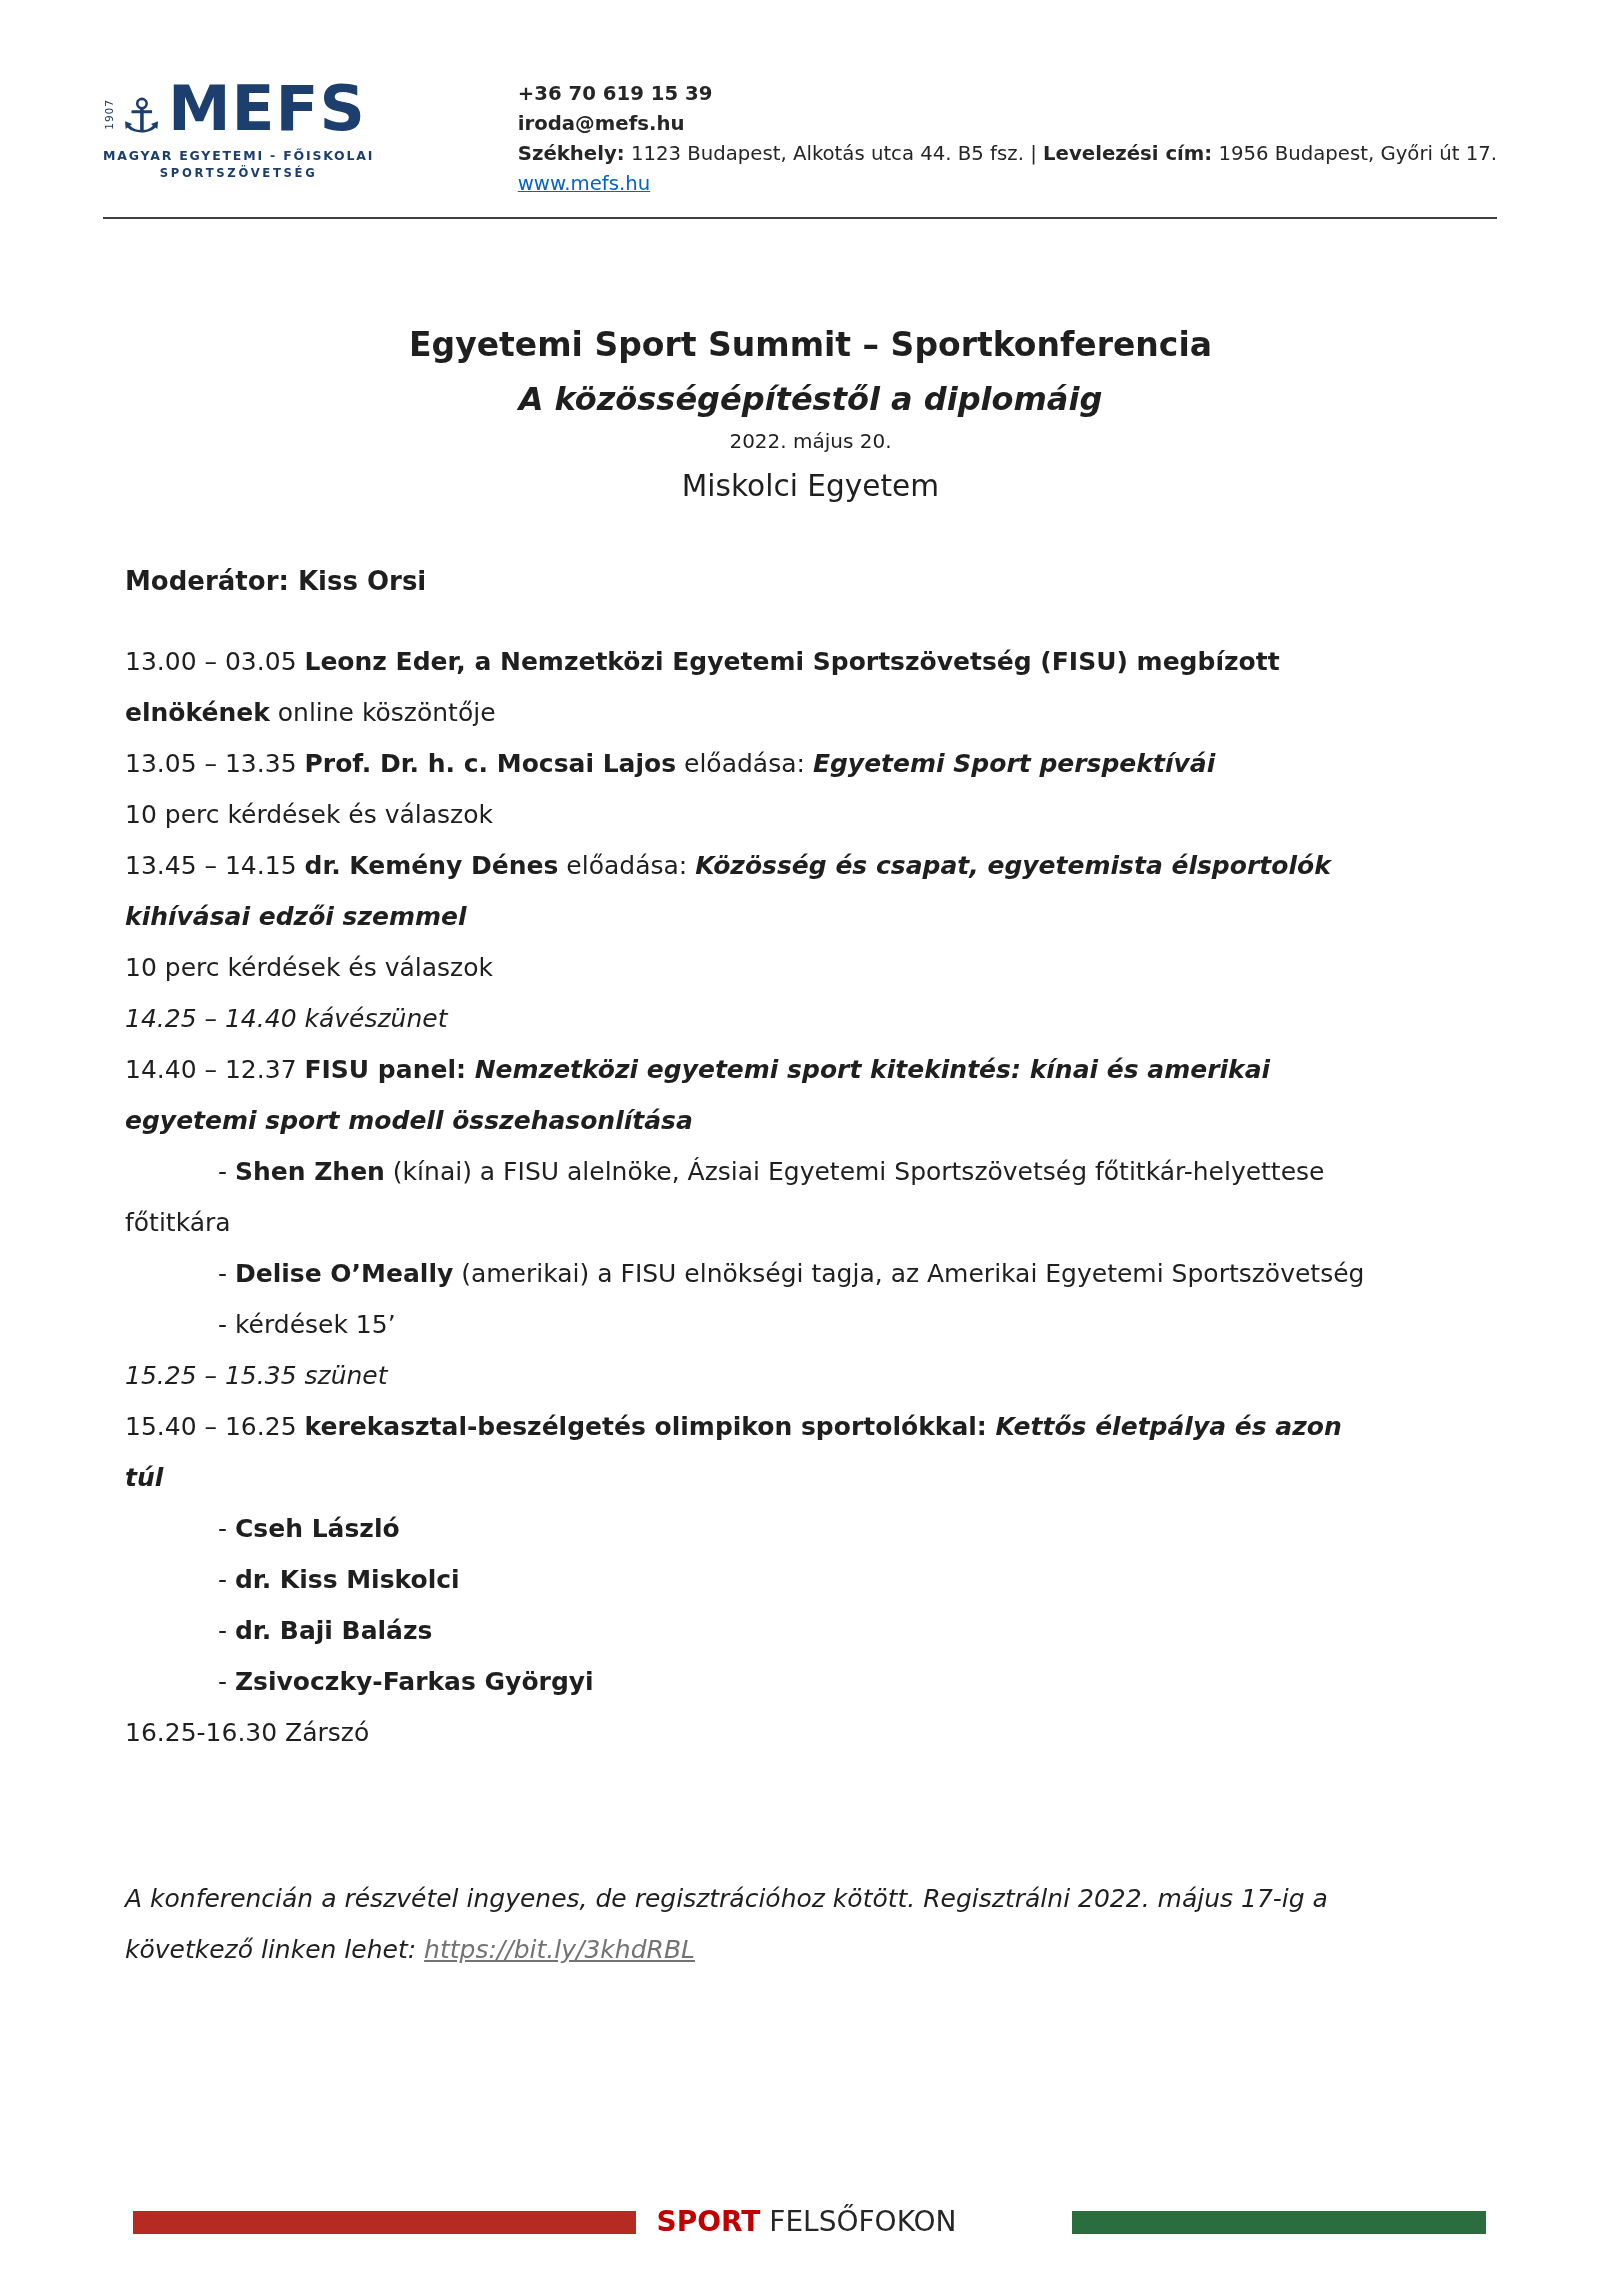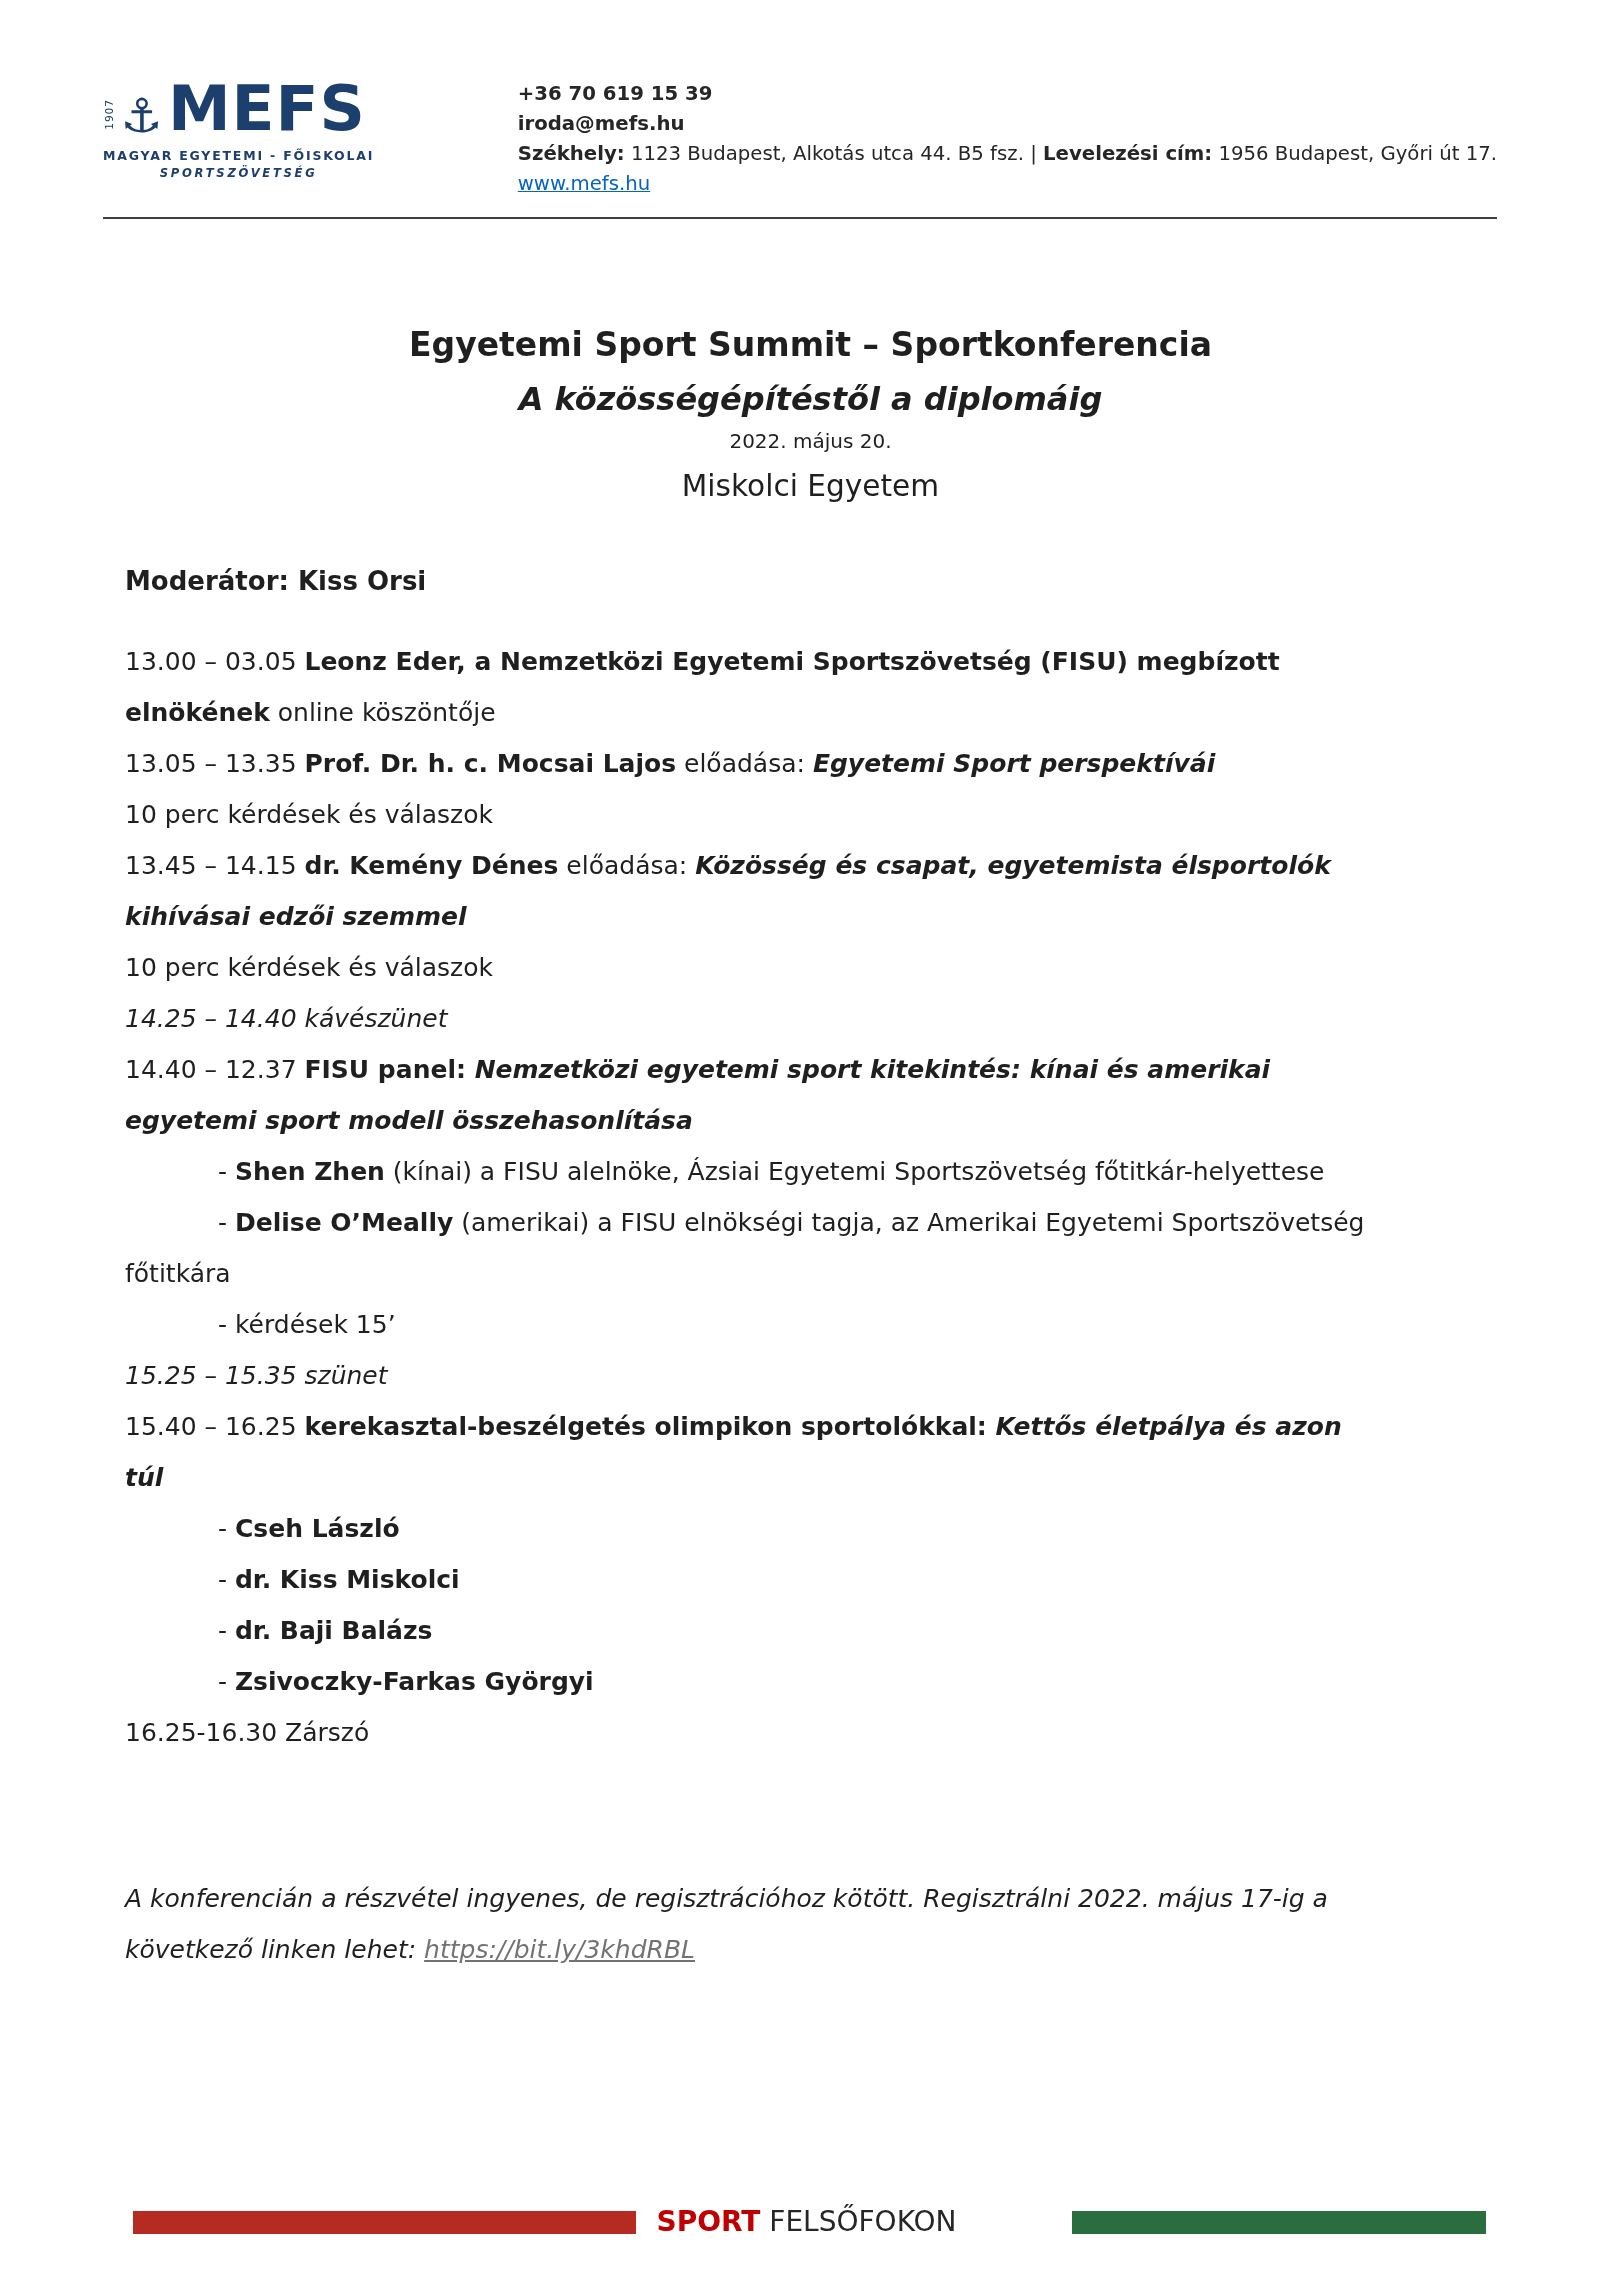--- a/index.html
+++ b/index.html
@@ -17,21 +17,21 @@
   }
   .logo { color: #1c3f6e; display: flex; flex-direction: column; }
   .logo-top { display: flex; align-items: flex-end; }
   .logo-year {
     writing-mode: vertical-rl; transform: rotate(180deg);
     font-size: 10.7px; letter-spacing: 0.9px; margin: 0 4.5px 9px 0; color: #1c3f6e;
   }
   .anchor-glyph { font-size: 47px; line-height: 1; margin-right: 5.4px; }
   .brand { font-size: 63px; font-weight: 700; line-height: 0.95; letter-spacing: 0.9px; }
   .logo-sub1 { font-size: 12.5px; letter-spacing: 1.8px; margin-top: 9px; font-weight: 600; }
-  .logo-sub2 { font-size: 11.6px; letter-spacing: 2.7px; margin-top: 3.6px; text-align: center; font-weight: 600; font-style: italic; }
+  .logo-sub2 { font-size: 11.6px; letter-spacing: 2.7px; margin-top: 3.6px; text-align: center; font-weight: 600; }
 
   .contact { text-align: left; font-size: 19.7px; line-height: 30px; color: #262626; }
   .c-bold { font-weight: 700; }
   .website { color: #0563c1; text-decoration: underline; cursor: pointer; }
 
   .divider { margin: 18px 124px 0 103px; border-top: 2.7px solid #404040; }
 
   
   .title-block { text-align: center; margin-top: 106px; }
   .doc-title { font-size: 33px; font-weight: 700; }
@@ -108,22 +108,22 @@
         <div class="line"><span class="b">elnökének</span><span> online köszöntője</span></div>
         <div class="line"><span>13.05 – 13.35 </span><span class="b">Prof. Dr. h. c. Mocsai Lajos</span><span> előadása: </span><span class="b i">Egyetemi Sport perspektívái</span></div>
         <div class="line"><span>10 perc kérdések és válaszok</span></div>
         <div class="line"><span>13.45 – 14.15 </span><span class="b">dr. Kemény Dénes</span><span> előadása: </span><span class="b i">Közösség és csapat, egyetemista élsportolók</span></div>
         <div class="line"><span class="b i">kihívásai edzői szemmel</span></div>
         <div class="line"><span>10 perc kérdések és válaszok</span></div>
         <div class="line"><span class="i">14.25 – 14.40 kávészünet</span></div>
         <div class="line"><span>14.40 – 12.37 </span><span class="b">FISU panel: </span><span class="b i">Nemzetközi egyetemi sport kitekintés: kínai és amerikai</span></div>
         <div class="line"><span class="b i">egyetemi sport modell összehasonlítása</span></div>
         <div class="line indent"><span>- </span><span class="b">Shen Zhen</span><span> (kínai) a FISU alelnöke, Ázsiai Egyetemi Sportszövetség főtitkár-helyettese</span></div>
+        <div class="line"><span>főtitkára</span></div>
         <div class="line indent"><span>- </span><span class="b">Delise O’Meally</span><span> (amerikai) a FISU elnökségi tagja, az Amerikai Egyetemi Sportszövetség</span></div>
-        <div class="line"><span>főtitkára</span></div>
         <div class="line indent"><span>- kérdések 15’</span></div>
         <div class="line"><span class="i">15.25 – 15.35 szünet</span></div>
         <div class="line"><span>15.40 – 16.25 </span><span class="b">kerekasztal-beszélgetés olimpikon sportolókkal: </span><span class="b i">Kettős életpálya és azon</span></div>
         <div class="line"><span class="b i">túl</span></div>
         <div class="line indent"><span>- </span><span class="b">Cseh László</span></div>
         <div class="line indent"><span>- </span><span class="b">dr. Kiss Miskolci</span></div>
         <div class="line indent"><span>- </span><span class="b">dr. Baji Balázs</span></div>
         <div class="line indent"><span>- </span><span class="b">Zsivoczky-Farkas Györgyi</span></div>
         <div class="line"><span>16.25-16.30 Zárszó</span></div>
       </div>

